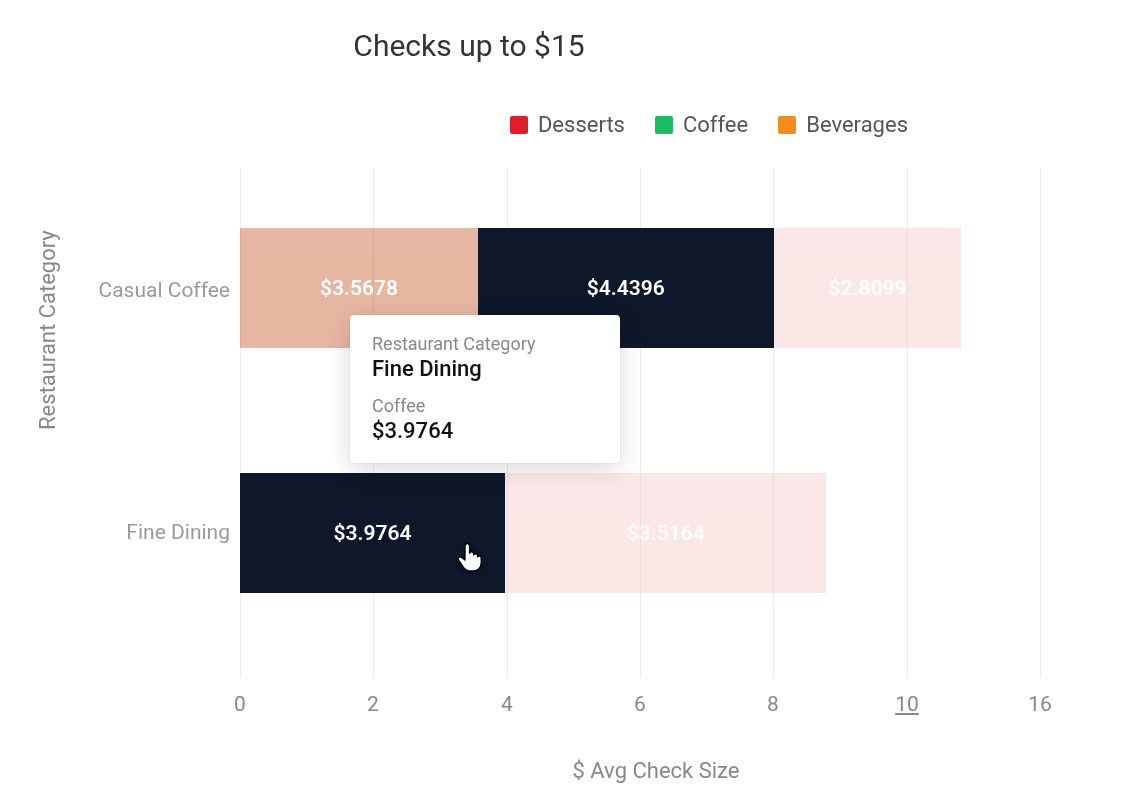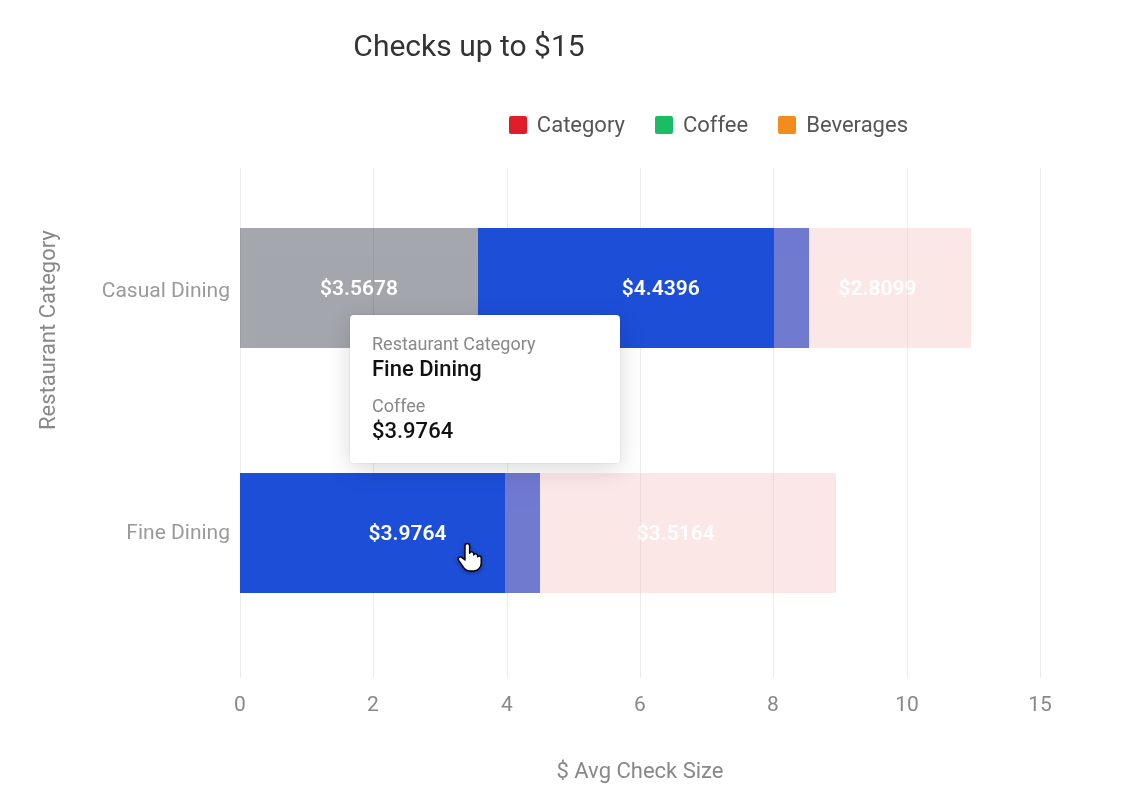--- a/index.html
+++ b/index.html
@@ -4,62 +4,62 @@
 <style>
   html,body{margin:0;padding:0;font-family:-apple-system,BlinkMacSystemFont,"Segoe UI",Roboto,Helvetica,Arial,sans-serif;background:#fff;color:#222;}
   .wrap{width:938px;height:810px;position:relative;}
   .title{position:absolute;left:0;right:0;top:28px;text-align:center;font-size:30px;color:#333;font-weight:400;}
   .legend{position:absolute;right:30px;top:112px;display:flex;gap:30px;font-size:22px;color:#555;}
   .legend-item{display:flex;align-items:center;gap:10px;}
   .sw{width:18px;height:18px;border-radius:2px;}
   .plot{position:absolute;left:240px;top:168px;width:800px;height:510px;}
   .gridline{position:absolute;top:0;bottom:0;width:1px;background:#ececec;}
   .ytitle{position:absolute;left:35px;top:430px;transform:rotate(-90deg);transform-origin:left top;font-size:22px;color:#888;}
-  .xtitle{position:absolute;left:240px;width:800px;top:758px;text-align:center;font-size:22px;color:#888;}
+  .xtitle{position:absolute;left:256px;width:800px;top:758px;text-align:center;font-size:22px;color:#888;}
   .ycat{position:absolute;left:60px;font-size:21px;color:#9a9a9a;text-align:right;width:170px;}
   .xtick{position:absolute;top:692px;font-size:21px;color:#888;transform:translateX(-50%);}
   .bar-row{position:absolute;left:0;height:120px;}
   .seg{position:absolute;top:0;bottom:0;display:flex;align-items:center;justify-content:center;color:#fff;font-weight:600;font-size:21px;}
   .faded{opacity:.38;}
-  .green{background:#1d4ed8;padding-left:35px;}
-  .pink{background:#f8c1c2;padding-left:10px;}
-  .peach{background:#0f172a;}
+  .green{background:#0f172a;}
+  .pink{background:#f8c1c2;}
+  .peach{background:#c2410c;}
   .tooltip{position:absolute;background:#fff;border-radius:4px;box-shadow:0 6px 24px rgba(0,0,0,.15),0 0 0 1px rgba(0,0,0,.03);padding:18px 22px 20px;width:226px;}
   .tt-label{color:#888;font-size:18px;}
   .tt-value{color:#111;font-size:22px;font-weight:500;margin-top:2px;}
   .tt-sep{height:14px;}
   .hand{position:absolute;font-size:28px;filter:drop-shadow(0 1px 2px rgba(0,0,0,.4));pointer-events:none;user-select:none;}
   .hand svg{display:block;}
 </style>
 </head>
 <body>
 
 <div class="wrap">
 
   <div class="title">Checks up to $15</div>
 
   <div class="legend">
     <div class="legend-item">
       <span class="sw" style="background:#e11d2a"></span>
-      <span>Category</span>
+      <span>Desserts</span>
     </div>
     <div class="legend-item">
       <span class="sw" style="background:#1bbc63"></span>
       <span>Coffee</span>
     </div>
     <div class="legend-item">
       <span class="sw" style="background:#f28c1a"></span>
       <span>Beverages</span>
     </div>
   </div>
 
   <div class="ytitle">Restaurant Category</div>
   <div class="xtitle">$ Avg Check Size</div>
 
-  <div class="ycat" style="top:278px;">Casual Dining</div>
+  <div class="ycat" style="top:278px;">Casual Coffee</div>
   <div class="ycat" style="top:520px;">Fine Dining</div>
 
   <div class="plot">
 
     <div class="gridline" style="left:0%;"></div>
     <div class="gridline" style="left:16.666%;"></div>
     <div class="gridline" style="left:33.333%;"></div>
     <div class="gridline" style="left:50%;"></div>
     <div class="gridline" style="left:66.666%;"></div>
     <div class="gridline" style="left:83.333%;"></div>
@@ -85,22 +85,22 @@
         <span>$3.5164</span>
       </div>
     </div>
   </div>
 
   <div class="xtick" style="left:240px;">0</div>
   <div class="xtick" style="left:373px;">2</div>
   <div class="xtick" style="left:507px;">4</div>
   <div class="xtick" style="left:640px;">6</div>
   <div class="xtick" style="left:773px;">8</div>
-  <div class="xtick" style="left:907px;">10</div>
-  <div class="xtick" style="left:1040px;">15</div>
+  <div class="xtick" style="left:907px;text-decoration:underline;">10</div>
+  <div class="xtick" style="left:1040px;">16</div>
 
   <div class="tooltip" style="left:350px; top:315px;">
     <div class="tt-label">Restaurant Category</div>
     <div class="tt-value">Fine Dining</div>
     <div class="tt-sep"></div>
     <div class="tt-label">Coffee</div>
     <div class="tt-value">$3.9764</div>
   </div>
 
   <div class="hand" style="left:454px; top:540px;">

